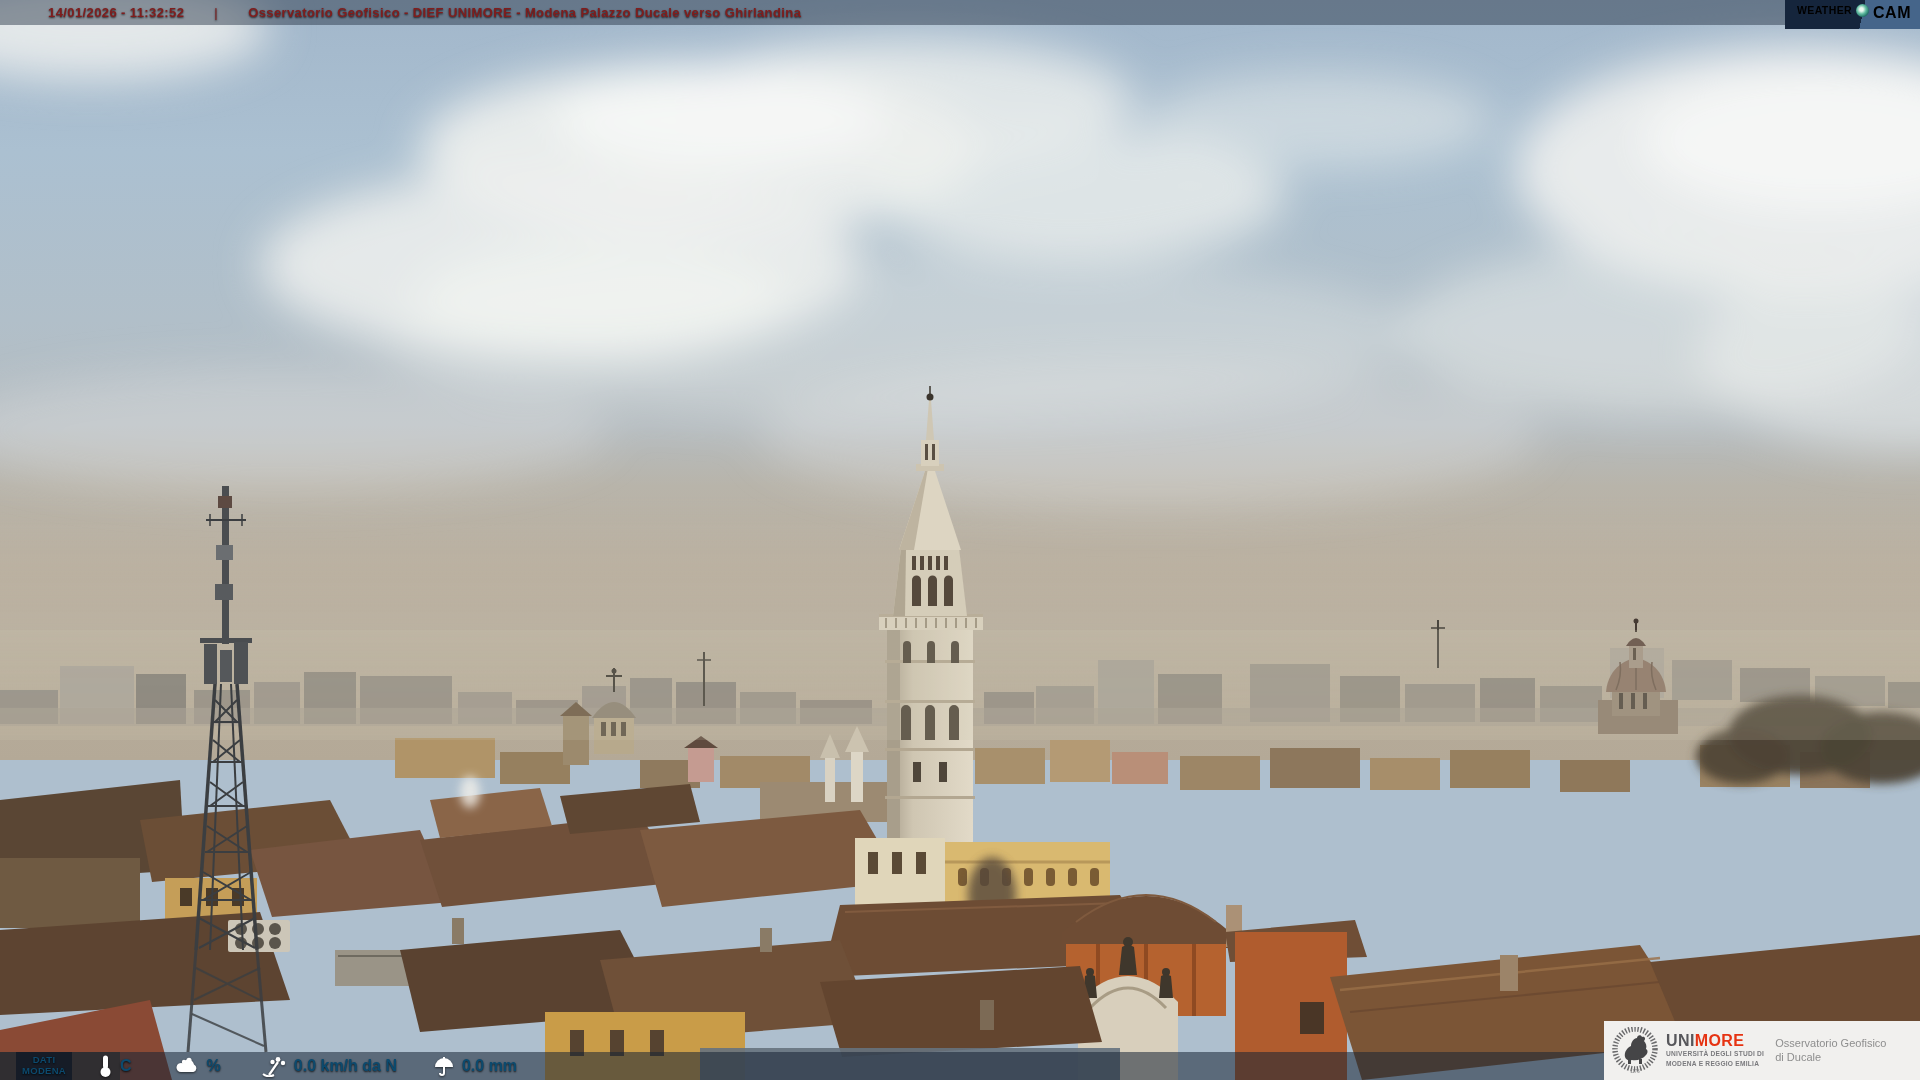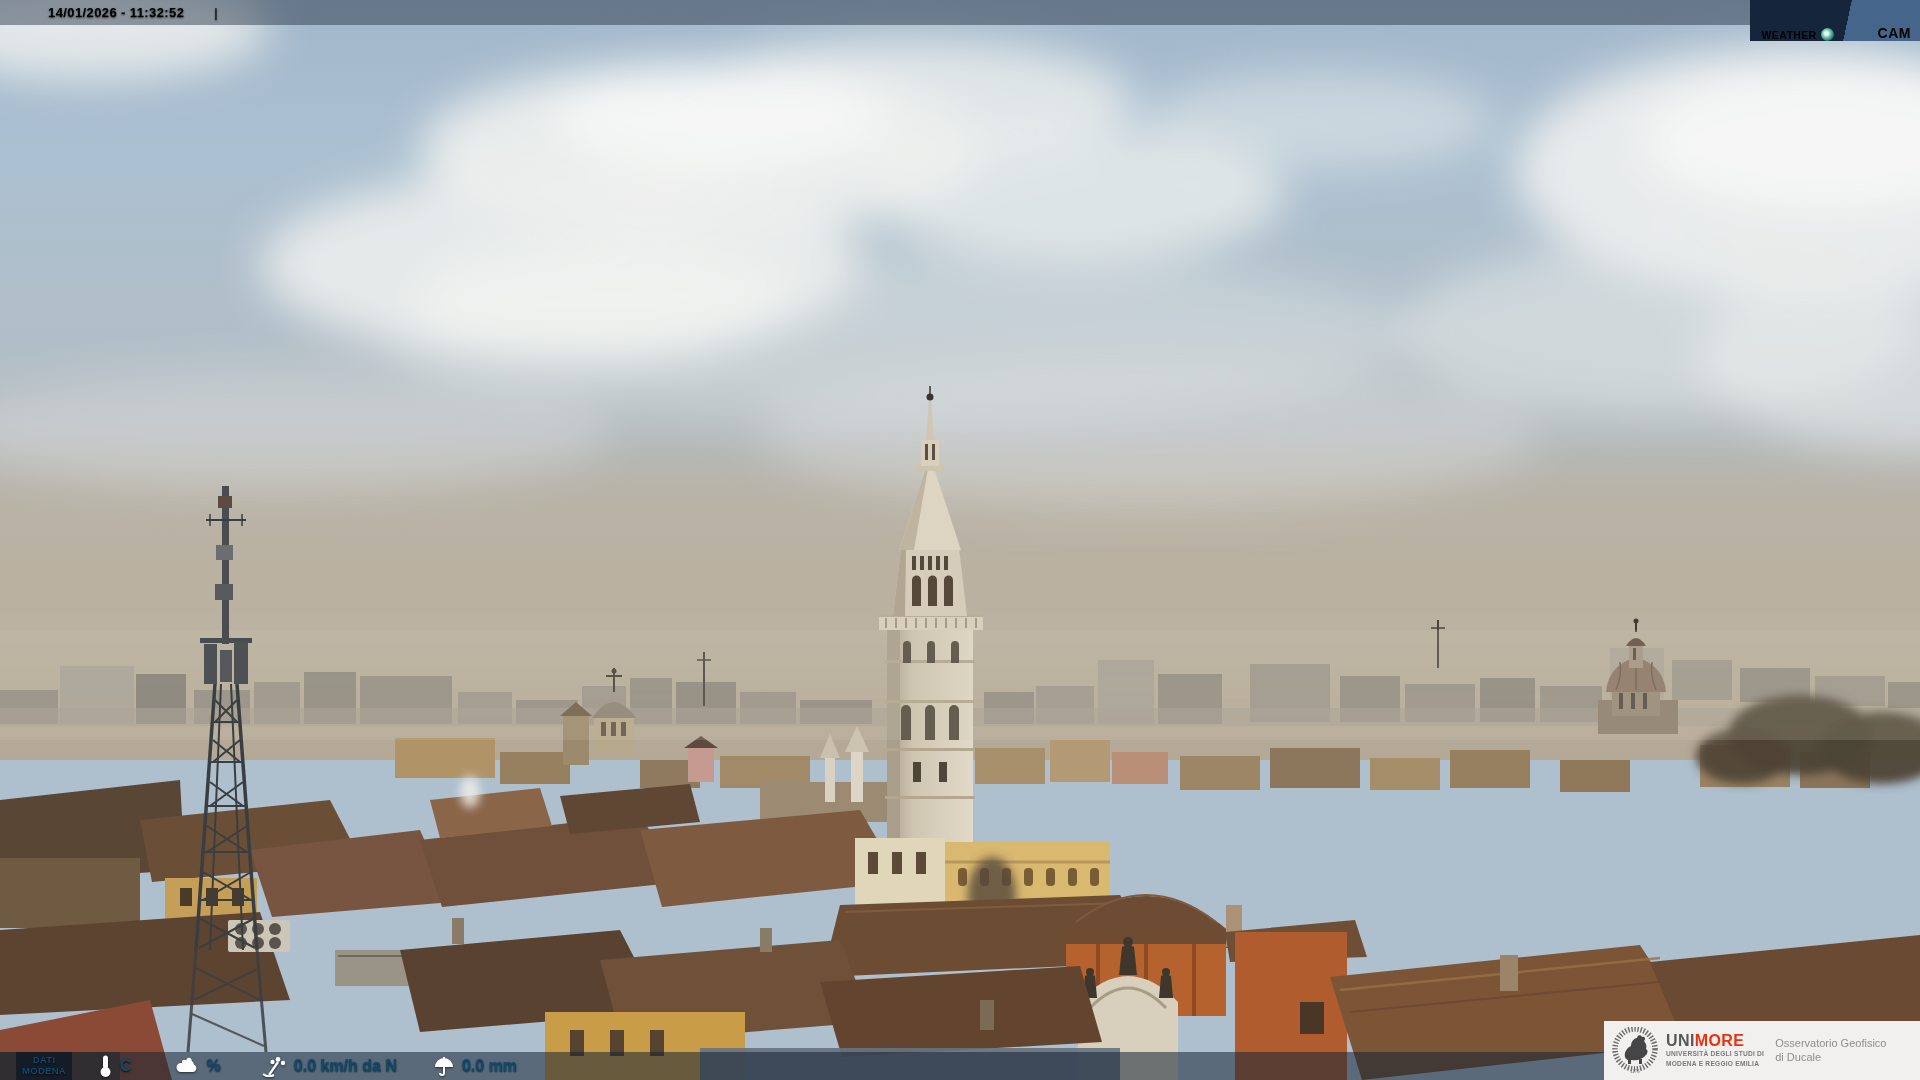--- a/index.html
+++ b/index.html
@@ -3,32 +3,32 @@
 <meta charset="utf-8">
 <style>
   html,body{margin:0;padding:0;background:#222;}
   #frame{position:relative;width:1920px;height:1080px;overflow:hidden;
          font-family:"Liberation Sans",sans-serif;background:#aebfce;}
   #scene{position:absolute;inset:0;display:block;}
 
   
   .topbar{position:absolute;top:0;left:0;width:100%;height:25px;
           background:rgba(30,44,62,.45);display:flex;align-items:center;
-          color:#000000;font-weight:700;font-size:13px;letter-spacing:.4px;
+          color:#7f1d1d;font-weight:700;font-size:13px;letter-spacing:.4px;
           text-shadow:0 1px 2px rgba(0,0,0,.75);z-index:10;}
   .topbar .dt{margin-left:48px;white-space:nowrap;}
   .topbar .sep{margin:0 30px;font-weight:400;}
   .topbar .title{white-space:nowrap;}
-  .wcam{position:absolute;right:0;top:0;height:25px;display:flex;align-items:flex-end;
+  .wcam{position:absolute;right:0;top:0;height:25px;display:flex;align-items:flex-start;
         background:linear-gradient(102deg,#15253c 57%,#45658a 57%);
-        padding:16px 9px 0 12px;gap:4px;text-shadow:none;z-index:11;}
+        padding:4px 9px 0 12px;gap:4px;text-shadow:none;z-index:11;}
   .wcam .w1{font-size:10.5px;font-weight:700;letter-spacing:.4px;}
   .wcam .globe{width:13px;height:13px;border-radius:50%;flex:none;
         background:radial-gradient(circle at 42% 42%,#eaf8f0 0 16%,#63bda2 42%,#1f6e63 72%,#0d2a38 100%);}
-  .wcam .w2{font-size:14px;font-weight:700;letter-spacing:.5px;margin-left:40px;}
+  .wcam .w2{font-size:16px;font-weight:700;letter-spacing:.5px;}
 
   
   .meteobar{position:absolute;left:0;bottom:0;width:100%;height:28px;
             background:rgba(24,36,52,.55);display:flex;align-items:center;
             color:#0c4a6e;font-weight:700;font-size:16px;
             text-shadow:0 1px 2px rgba(0,0,0,.8);z-index:10;padding-left:16px;}
   .mlabel{width:56px;height:100%;background:rgba(12,22,36,.72);display:flex;
           flex-direction:column;align-items:center;justify-content:center;
           font-size:9.5px;line-height:1.15;letter-spacing:.3px;flex:none;}
   .mitem{display:flex;align-items:center;gap:7px;white-space:nowrap;}
@@ -394,20 +394,21 @@
 
       <line x1="196" y1="950" x2="188" y2="1052" stroke-width="3" opacity=".85"></line>
       <line x1="257" y1="950" x2="266" y2="1052" stroke-width="3" opacity=".85"></line>
       <path d="M196,968 L260,1000 M260,968 L194,1000 M192,1014 L264,1046" stroke-width="2" opacity=".8" fill="none"></path>
     </g>
   </svg>
 
   <div class="topbar">
     <span class="dt">14/01/2026 - 11:32:52</span>
     <span class="sep">|</span>
+    <span class="title">Osservatorio Geofisico - DIEF UNIMORE - Modena Palazzo Ducale verso Ghirlandina</span>
   </div>
   <div class="wcam">
     <span class="w1">WEATHER</span>
     <span class="globe"></span>
     <span class="w2">CAM</span>
   </div>
 
   <div class="meteobar">
     <div class="mlabel">
       <span>DATI</span>

